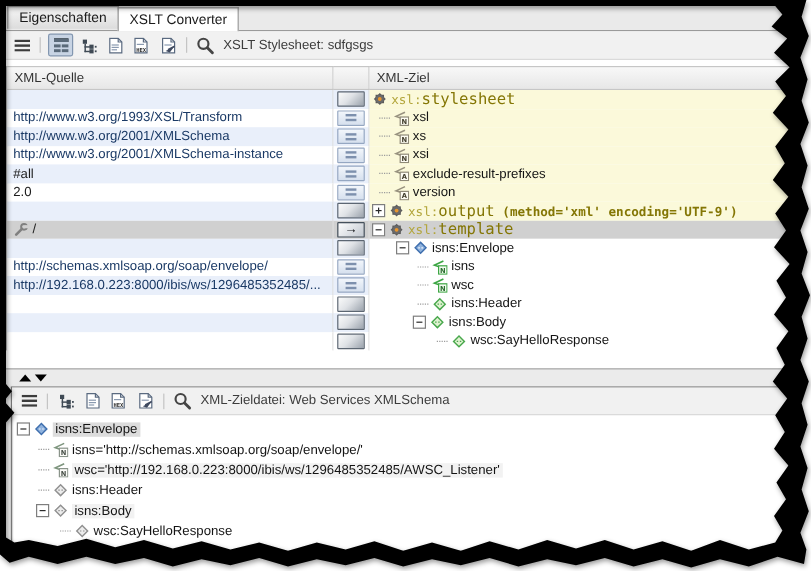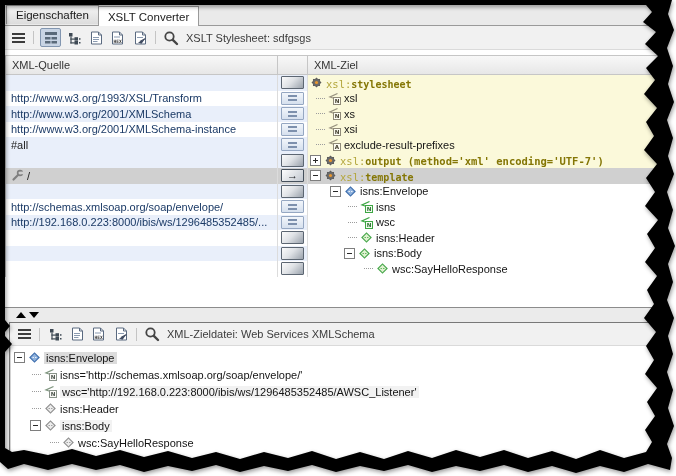--- a/index.html
+++ b/index.html
@@ -44,21 +44,21 @@
   
   .gbtn{width:21px;height:11px;border-radius:1px;display:inline-flex;align-items:center;justify-content:center;flex:none;}
   .gbtn.blank{background:linear-gradient(135deg,#fbfbfb 0%,#dfe2e6 45%,#9aa2ac 100%);border:1px solid #5c6672;}
   .gbtn.eq{background:linear-gradient(#f2f6fb,#d6e0ee);border:1px solid #95a7c2;}
   .eqbars{width:9px;height:6px;border-top:2px solid #7d90ad;border-bottom:2px solid #7d90ad;box-sizing:border-box;}
   .gbtn.arrow{background:linear-gradient(135deg,#fdfdfd,#c2c8d0);border:1px solid #45505c;}
   .arrglyph{font-size:11px;font-weight:bold;color:#16181c;line-height:9px;}
 
   
   .m-pre{font-family:"DejaVu Sans Mono",monospace;font-size:10.5px;color:#b3a63c;}
-  .m-name{font-family:"DejaVu Sans Mono",monospace;font-size:10px;color:#847605;font-weight:bold;}
+  .m-name{font-family:"DejaVu Sans Mono",monospace;font-size:13px;color:#847605;font-weight:normal;}
   .m-attr{font-family:"DejaVu Sans Mono",monospace;font-size:10.5px;color:#847605;font-weight:bold;}
   .tlabel{font-size:11px;color:#141414;}
   .exp{width:9px;height:9px;border:1px solid #7e7e7e;background:#fff;position:relative;flex:none;box-sizing:content-box;}
   .exp::before{content:"";position:absolute;left:2px;top:4px;width:5px;height:1px;background:#2a2a2a;}
   .exp.plus::after{content:"";position:absolute;left:4px;top:2px;width:1px;height:5px;background:#2a2a2a;}
   .stub{width:9px;border-top:1px dotted #9c9c9c;height:0;flex:none;}
   .gp3{display:inline-flex;align-items:center;gap:3px;}
   .hl{background:#dcdcdc;padding:0 2px;}
   .hl2{background:#f2f2f2;padding:0 2px;}
 
@@ -259,35 +259,54 @@
               <span class="stub"></span>
           <svg width="13" height="13">
                 <path d="M9.5,1.5 L2,5 L6.5,6.5" fill="none" stroke="#98927f" stroke-width="1.3"></path>
                 <rect x="5.5" y="5.5" width="7" height="7" fill="#fdfcf2" stroke="#8f8a78"></rect>
                 <text x="9" y="11.3" font-size="5.6" font-weight="bold" text-anchor="middle" fill="#44402f" font-family="DejaVu Sans, sans-serif">A</text>
               </svg>
           <span class="tlabel">exclude-result-prefixes</span>
         </div>
       </div>
 
+      <div class="tr">
+        <div class="td src bg-white">
+              <span class="plain">2.0</span>
+            </div>
+        <div class="td gut bg-white">
+              <span class="gbtn eq">
+                <span class="eqbars"></span>
+              </span>
+            </div>
+        <div class="td tgt bg-yellow gp3 pl8">
+              <span class="stub"></span>
+          <svg width="13" height="13">
+                <path d="M9.5,1.5 L2,5 L6.5,6.5" fill="none" stroke="#98927f" stroke-width="1.3"></path>
+                <rect x="5.5" y="5.5" width="7" height="7" fill="#fdfcf2" stroke="#8f8a78"></rect>
+                <text x="9" y="11.3" font-size="5.6" font-weight="bold" text-anchor="middle" fill="#44402f" font-family="DejaVu Sans, sans-serif">A</text>
+              </svg>
+          <span class="tlabel">version</span>
+        </div>
+      </div>
 
       <div class="tr">
         <div class="td src bg-blue"></div>
         <div class="td gut bg-blue">
               <span class="gbtn blank"></span>
             </div>
         <div class="td tgt bg-yellow gp3 pl2">
           <span class="exp plus"></span>
           <svg width="13" height="13" viewBox="0 0 14 14">
                 <rect x="3.2" y="3.2" width="7.6" height="7.6" fill="#5c5c5c"></rect>
                 <rect x="3.2" y="3.2" width="7.6" height="7.6" fill="#5c5c5c" transform="rotate(45 7 7)"></rect>
                 <circle cx="7" cy="7" r="3.6" fill="#6a6a6a"></circle>
                 <circle cx="7" cy="7" r="1.7" fill="#e8962e"></circle>
               </svg>
-          <span><span class="m-pre">xsl:</span><span class="m-name">output</span><span class="m-attr"> (method='xml' encoding='UTF-7')</span></span>
+          <span><span class="m-pre">xsl:</span><span class="m-name">output</span><span class="m-attr"> (method='xml' encoding='UTF-9')</span></span>
         </div>
       </div>
 
       <div class="tr">
         <div class="td src bg-sel gp3">
           <svg width="13" height="13">
                 <circle cx="9" cy="4" r="2.4" fill="none" stroke="#808080" stroke-width="1.6"></circle>
                 <rect x="9.6" y="2.6" width="4" height="2.6" fill="#d0d0d0"></rect>
                 <line x1="2.5" y1="10.5" x2="7.3" y2="5.7" stroke="#808080" stroke-width="2.2" stroke-linecap="round"></line>
               </svg>

